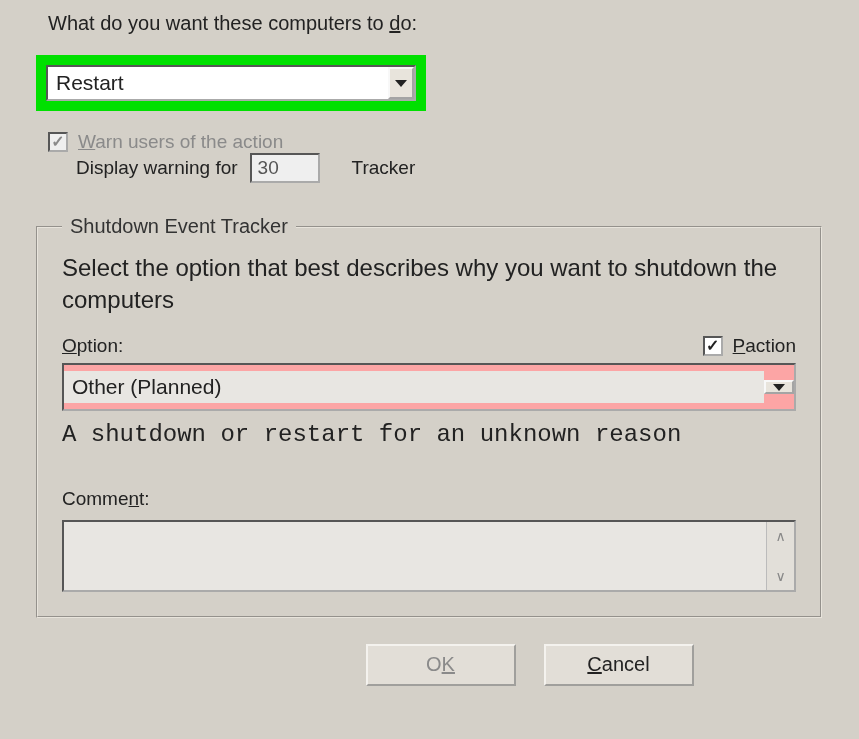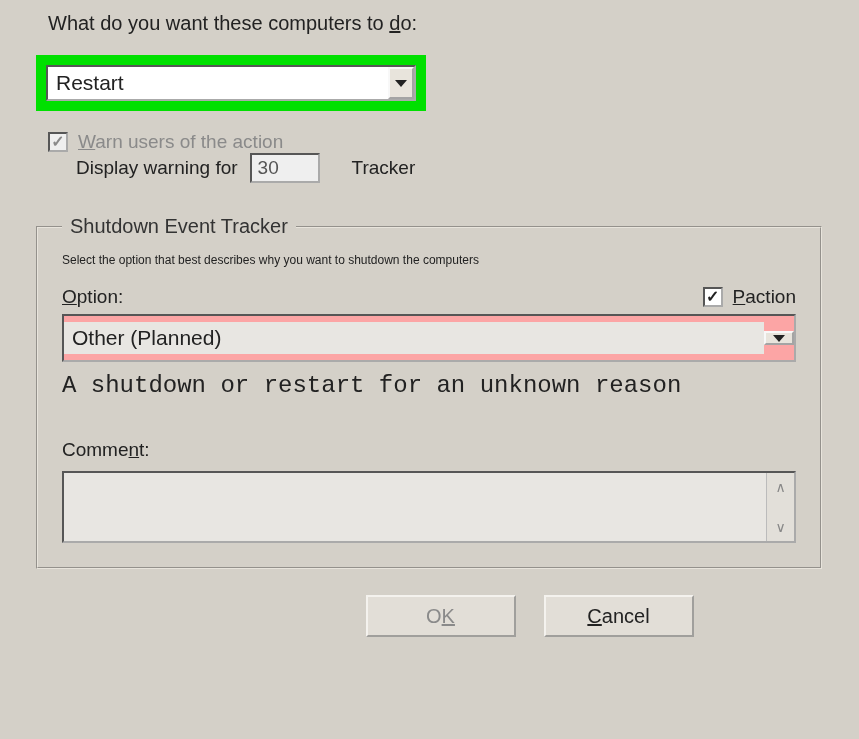--- a/index.html
+++ b/index.html
@@ -88,21 +88,21 @@
     fieldset.tracker {
       margin: 24px 37px 0 36px;
       border: 2px groove #e8e4dc;
       padding: 14px 24px 24px 24px;
     }
     fieldset.tracker legend {
       padding: 0 8px;
       font-size: 20px;
       color: #333;
     }
-    .tracker-desc { font-size: 12px; margin-bottom: 18px; line-height: 1.35; }
+    .tracker-desc { font-size: 24px; margin-bottom: 18px; line-height: 1.35; }
     .option-row {
       display: flex;
       align-items: center;
       justify-content: space-between;
       margin-bottom: 6px;
     }
     .planned-group { display: inline-flex; align-items: center; gap: 10px; }
     .option-dropdown {
       display: flex;
       align-items: center;

